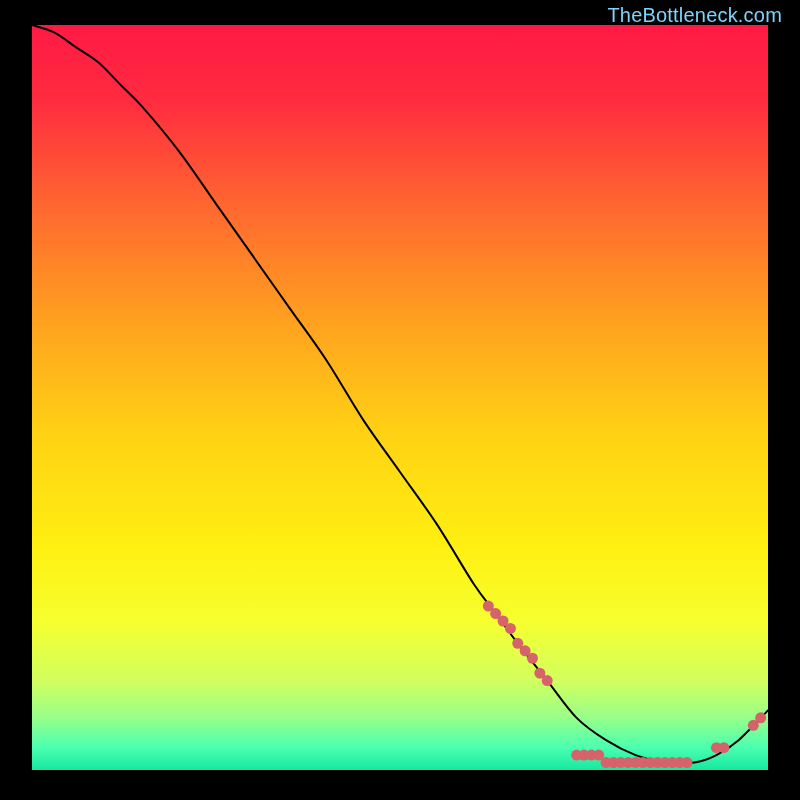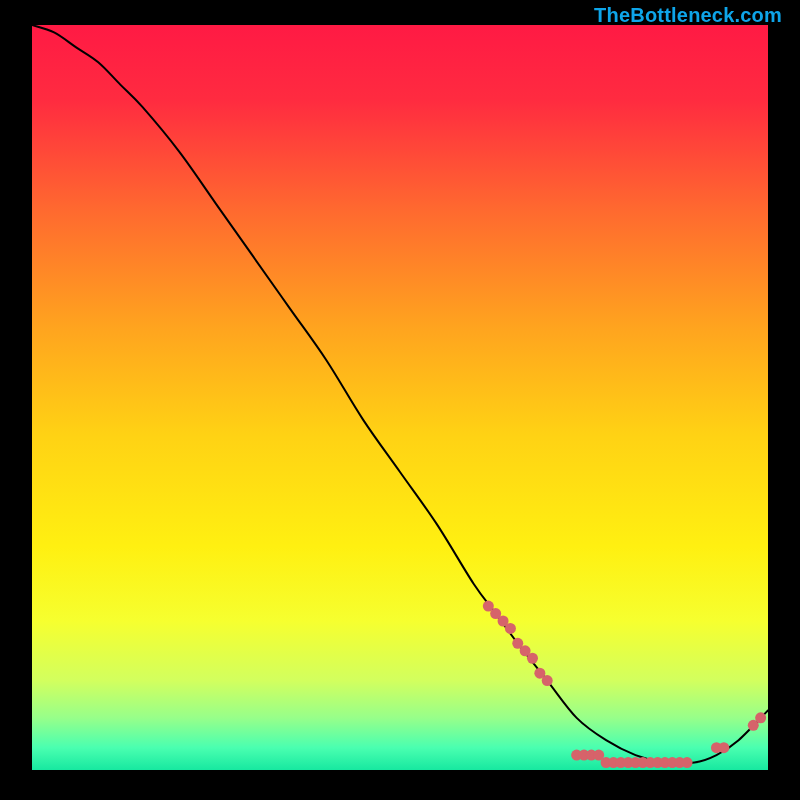--- a/index.html
+++ b/index.html
@@ -8,23 +8,23 @@
     height: 800px;
     background: #000;
     position: relative;
     font-family: Arial, sans-serif;
     overflow: hidden;
   }
   .watermark {
     position: absolute;
     top: 4px;
     right: 18px;
-    color: #0ea5e9;
+    color: #7dd3fc;
     font-size: 20px;
-    font-weight: 700;
+    font-weight: 400;
     letter-spacing: 0.2px;
     z-index: 10;
   }
   .plot-area {
     position: absolute;
     left: 32px;
     top: 25px;
     width: 736px;
     height: 745px;
   }

